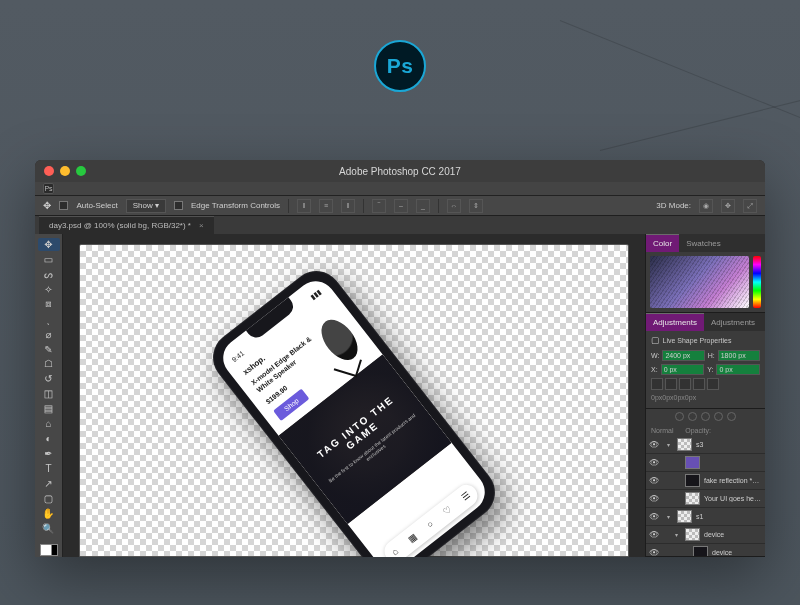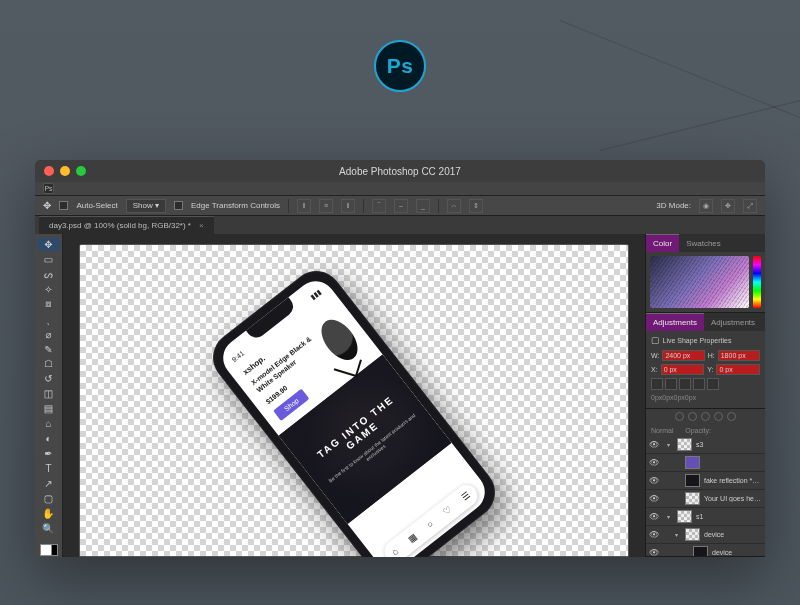--- a/index.html
+++ b/index.html
@@ -65,21 +65,21 @@
 
 .color-body { height:60px; padding:4px; display:flex; gap:4px; }
 .color-field { flex:1; height:52px; border-radius:2px; position:relative; overflow:hidden;
   background: linear-gradient(135deg, #2c2f4a 0%, #7a6fb8 45%, #c27dd0 70%, #fff 100%); }
 .color-field:after{ content:""; position:absolute; inset:0;
   background: repeating-linear-gradient(125deg, rgba(0,0,0,.18) 0 1px, transparent 1px 3px); }
 .hue-col { width:8px; height:52px; background:linear-gradient(#f00,#f0f,#00f,#0ff,#0f0,#ff0,#f00); border-radius:2px; }
 
 .props-body { padding:4px 5px 6px; font-size:7px; color:#c7c7c7; line-height:1.3; }
 .props-body .row { display:flex; align-items:center; gap:3px; margin-bottom:3px; }
-.props-body input { flex:1; min-width:0; background:#b91c1c; border:1px solid #555; color:#cfcfcf; font-size:7px; height:11px; padding:0 2px; }
+.props-body input { flex:1; min-width:0; background:#15803d; border:1px solid #555; color:#cfcfcf; font-size:7px; height:11px; padding:0 2px; }
 .props-body .btns { display:flex; gap:2px; margin-bottom:3px; }
 .props-body .btns span { width:12px;height:12px; border:1px solid #555; background:#323232; }
 
 .layers-body { flex:1; font-size:8px; color:#cfcfcf; display:flex; flex-direction:column; min-height:0; }
 .layers-opts { height:16px; display:flex; align-items:center; justify-content:center; gap:4px; color:#999; }
 .layers-opts .dot { width:9px; height:9px; border:1px solid #666; border-radius:50%; }
 .layers-meta { padding:2px 5px; color:#888; font-size:7px; }
 .layer-list { flex:1; overflow:hidden; }
 .layer { display:flex; align-items:center; gap:4px; padding:2px 3px; border-bottom:1px solid #2c2c2c; min-height:15px; }
 .layer .eye { width:10px; text-align:center; color:#cfcfcf; }

